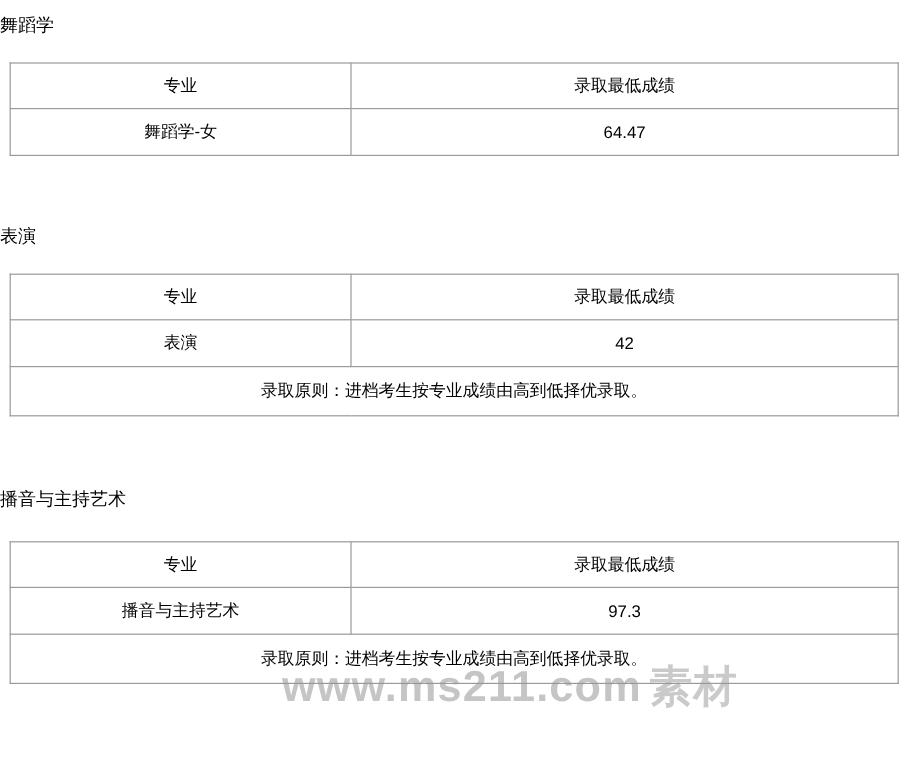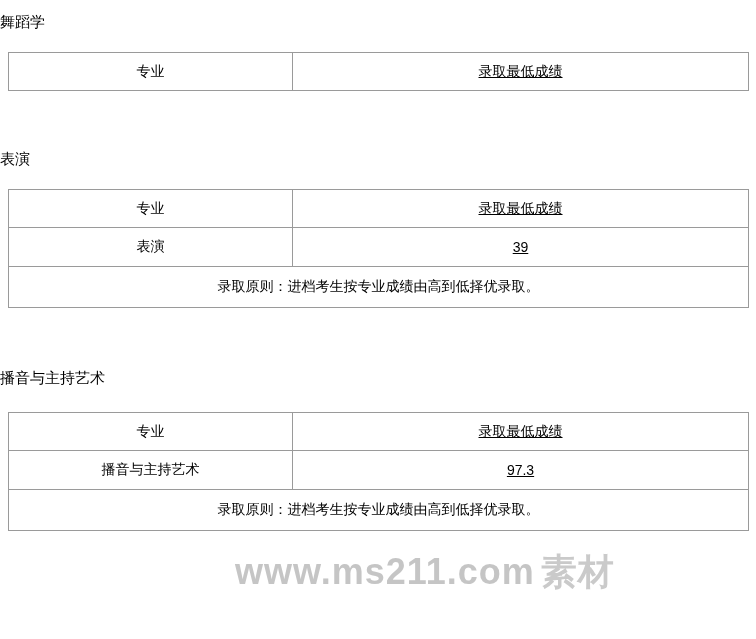--- a/index.html
+++ b/index.html
@@ -39,21 +39,21 @@
     border: 1px solid #9a9a9a;
   }
   table.score-table td {
     border: 1px solid #9a9a9a;
     font-size: 14px;
     text-align: center;
     color: #000;
     padding: 0;
   }
   td.col-major { width: 283px; }
-  td.col-score { width: 455px; text-decoration: underline; }
+  td.col-score { width: 455px; }
   td.head-cell { height: 37px; }
   td.body-cell { height: 38px; }
   td.rule-cell {
     text-align: left;
     padding-left: 26px;
     height: 40px;
     font-size: 14px;
   }
   .gap-a { height: 20px; }
   .gap-b { height: 24px; }
@@ -92,38 +92,42 @@
 
   <div class="section">
     <div class="section-title">舞蹈学</div>
     <div class="gap-a"></div>
     <table class="score-table">
       <tbody>
         <tr>
           <td class="col-major head-cell">专业</td>
           <td class="col-score head-cell">录取最低成绩</td>
         </tr>
+        <tr>
+          <td class="col-major body-cell">舞蹈学-女</td>
+          <td class="col-score body-cell">64.47</td>
+        </tr>
       </tbody>
     </table>
   </div>
 
   <div class="spacer-1"></div>
 
   <div class="section">
     <div class="section-title">表演</div>
     <div class="gap-a"></div>
     <table class="score-table">
       <tbody>
         <tr>
           <td class="col-major head-cell">专业</td>
           <td class="col-score head-cell">录取最低成绩</td>
         </tr>
         <tr>
           <td class="col-major body-cell">表演</td>
-          <td class="col-score body-cell">39</td>
+          <td class="col-score body-cell">42</td>
         </tr>
         <tr>
           <td class="rule-cell" colspan="2">录取原则：进档考生按专业成绩由高到低择优录取。</td>
         </tr>
       </tbody>
     </table>
   </div>
 
   <div class="spacer-2"></div>
 

